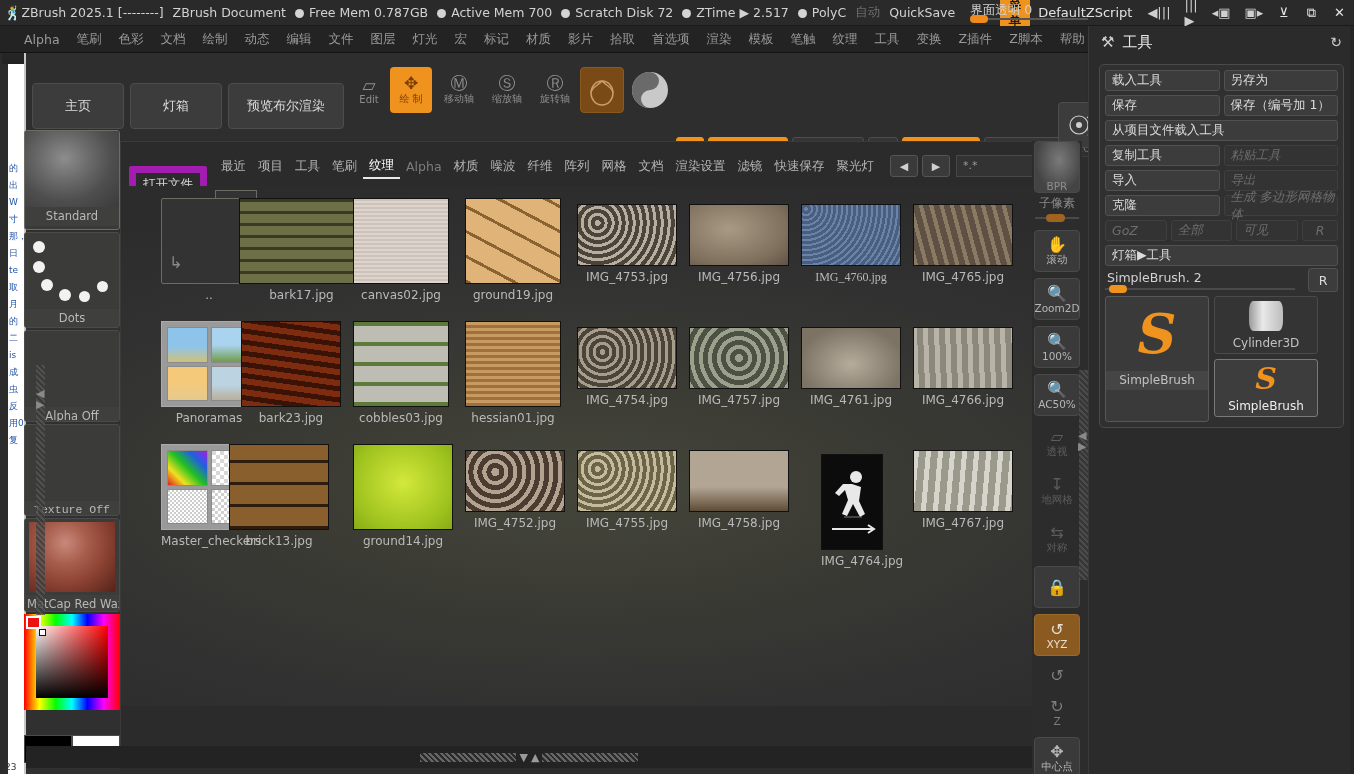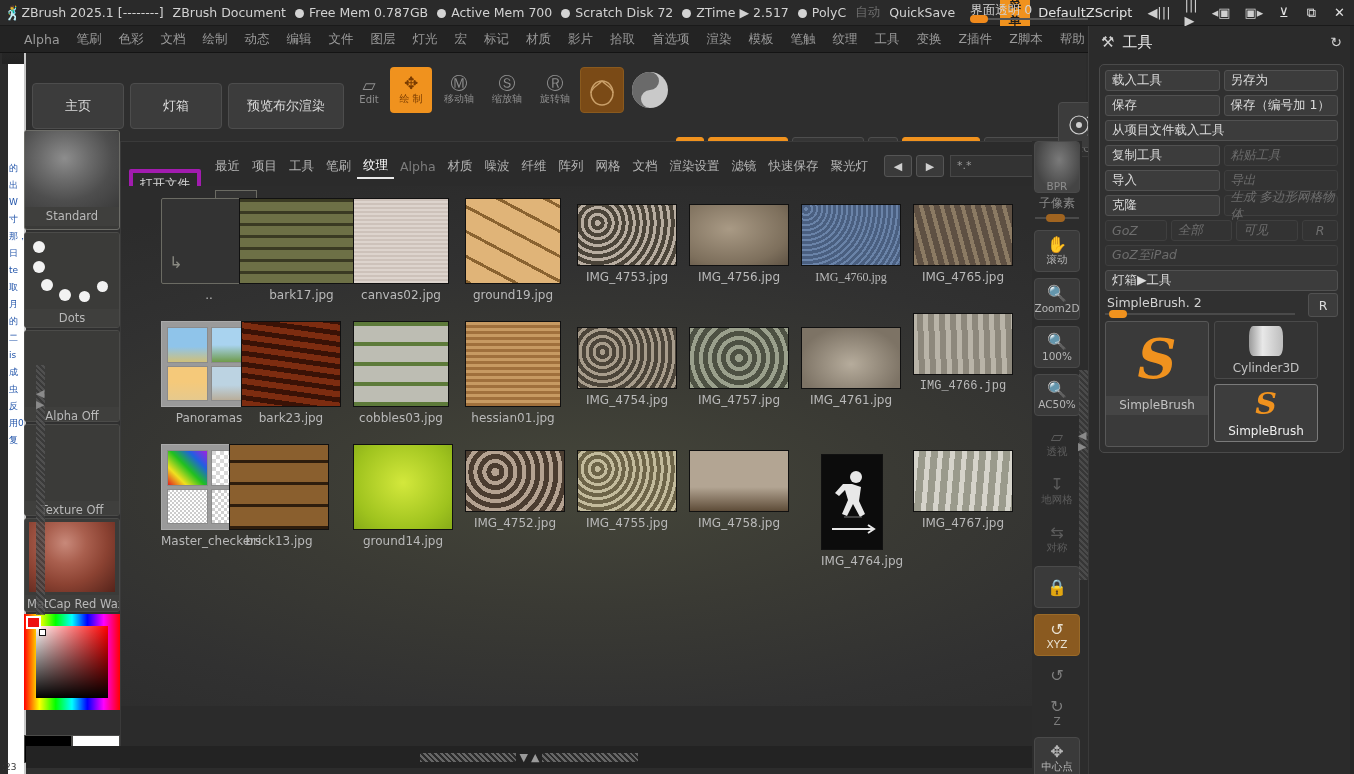--- a/index.html
+++ b/index.html
@@ -120,21 +120,21 @@
   .slider2{ position:relative; height:18px; }
   .slider2 .t{ position:absolute; left:0; bottom:2px; height:2px; background:#4a4a4a; width:100%;}
   .slider2 .k{ position:absolute; bottom:-2px; width:17px;height:9px;border-radius:5px;background:#f0921e;}
   .slider2 .l{ position:absolute; top:-2px; left:0; color:#d6d6d6; font-size:12.5px;}
 
   
   .lightbox{ position:absolute; left:120px; top:141px; width:920px; height:612px;
      background:#2b2b2b; border:1px solid #3a3a3a;}
   .lb-tabs{ position:absolute; left:0; top:10px; width:920px; height:28px;
      display:flex; align-items:center; padding-left:8px;}
-  .lb-openbtn{ border:4px solid #a21caf; border-radius:2px; color:#d6d6d6; font-size:12.5px;
+  .lb-openbtn{ border:7px solid #a21caf; border-radius:2px; color:#d6d6d6; font-size:12.5px;
      padding:3px 7px; margin-right:8px;margin-top:37px;}
   .lb-tab{ color:#b5b5b5; font-size:12.5px; padding:3px 6px; white-space:nowrap;}
   .lb-tab.active{ color:#ffffff; border-bottom:2px solid #e8e8e8;}
   .lb-tab.dim{ color:#7d7d7d;}
   .navbtn{ width:28px;height:22px;border:1px solid #555;border-radius:3px;background:#3a3a3a;
      color:#cfcfcf;display:flex;align-items:center;justify-content:center;font-size:11px;}
   .lb-path{ flex:1; height:22px; background:#333; border:1px solid #484848;
      color:#9a9a9a; font-size:11px; padding:3px 6px; margin-left:6px; margin-right:8px;}
 
   .grid{ position:absolute; left:0; top:44px; width:920px; height:520px; overflow:hidden;
@@ -370,21 +370,21 @@
         <i style="left:34px;top:56px;width:12px;height:12px"></i>
         <i style="left:54px;top:58px;width:11px;height:11px"></i>
         <i style="left:72px;top:48px;width:11px;height:11px"></i>
       </div>
       <div class="cap">Dots</div>
     </div>
     <div class="ptile" style="top:330px;height:92px;">
       <div class="blank thumb"></div>
       <div class="cap">Alpha Off</div>
     </div>
-    <div class="ptile" style="top:424px;height:92px;">
+    <div class="ptile" style="top:424px;height:92px;font-family:Liberation Mono, monospace;">
       <div class="blank thumb"></div>
       <div class="cap">Texture Off</div>
     </div>
     <div class="ptile" style="top:518px;height:94px;">
       <div class="matcap thumb">
           <div></div>
         </div>
       <div class="cap" style="text-align:left;padding-left:2px">MatCap Red Wax</div>
     </div>
     <div class="colorpick" style="top:614px;">
@@ -484,21 +484,21 @@
             <div class="lbl" style="width:100px">IMG_4754.jpg</div>
           </div>
           <div class="cell" style="left: 568px; top: 141px;">
             <div class="img" style="position:relative;width:100px;height:62px;background:repeating-radial-gradient(circle at 50% 50%,#9aa08c 0 4px,#4d5143 4px 9px);background-size:auto"></div>
             <div class="lbl" style="width:100px">IMG_4757.jpg</div>
           </div>
           <div class="cell" style="left: 680px; top: 141px;">
             <div class="img" style="position:relative;width:100px;height:62px;background:radial-gradient(ellipse at 50% 60%,#b6ac9c,#7d7365 75%);background-size:auto"></div>
             <div class="lbl" style="width:100px">IMG_4761.jpg</div>
           </div>
-          <div class="cell" style="left: 792px; top: 127px; font-family: Liberation Mono, monospace;">
+          <div class="cell" style="left: 792px; top: 141px;">
             <div class="img" style="position:relative;width:100px;height:62px;background:repeating-linear-gradient(88deg,#b9b4a8 0 5px,#8d887c 5px 11px);background-size:auto"></div>
             <div class="lbl" style="width:100px">IMG_4766.jpg</div>
           </div>
           <div class="cell" style="left: 40px; top: 258px;">
             <div class="fold2">
               <div class="q" style="background:linear-gradient(45deg,#e02020,#f0e020,#20c020,#2060e0,#a020e0)"></div>
               <div class="q" style="background:repeating-conic-gradient(#fff 0 25%,#d8d8d8 0 50%) 0 0/8px 8px"></div>
               <div class="q" style="background:repeating-conic-gradient(#fff 0 25%,#cccccc 0 50%) 0 0/4px 4px"></div>
               <div class="q" style="background:repeating-conic-gradient(#fff 0 25%,#d0d0d0 0 50%) 0 0/6px 6px"></div>
             </div>
@@ -637,23 +637,20 @@
               <div class="tbtn">克隆</div>
               <div class="tbtn dis">生成 多边形网格物体</div>
             </div>
             <div class="trow">
               <div class="tbtn dis">GoZ</div>
               <div class="tbtn dis">全部</div>
               <div class="tbtn dis">可见</div>
               <div class="tbtn dis narrow">R</div>
             </div>
             <div class="trow">
-              <div class="tbtn dis">GoZ至iPad</div>
-            </div>
-            <div class="trow">
               <div class="tbtn">灯箱▶工具</div>
             </div>
           </div>
         <div class="tslider">
           <span class="l">SimpleBrush. 2</span>
           <span class="t"></span>
           <span class="k"></span>
           <span class="r">R</span>
         </div>
         <div class="tgrid">

